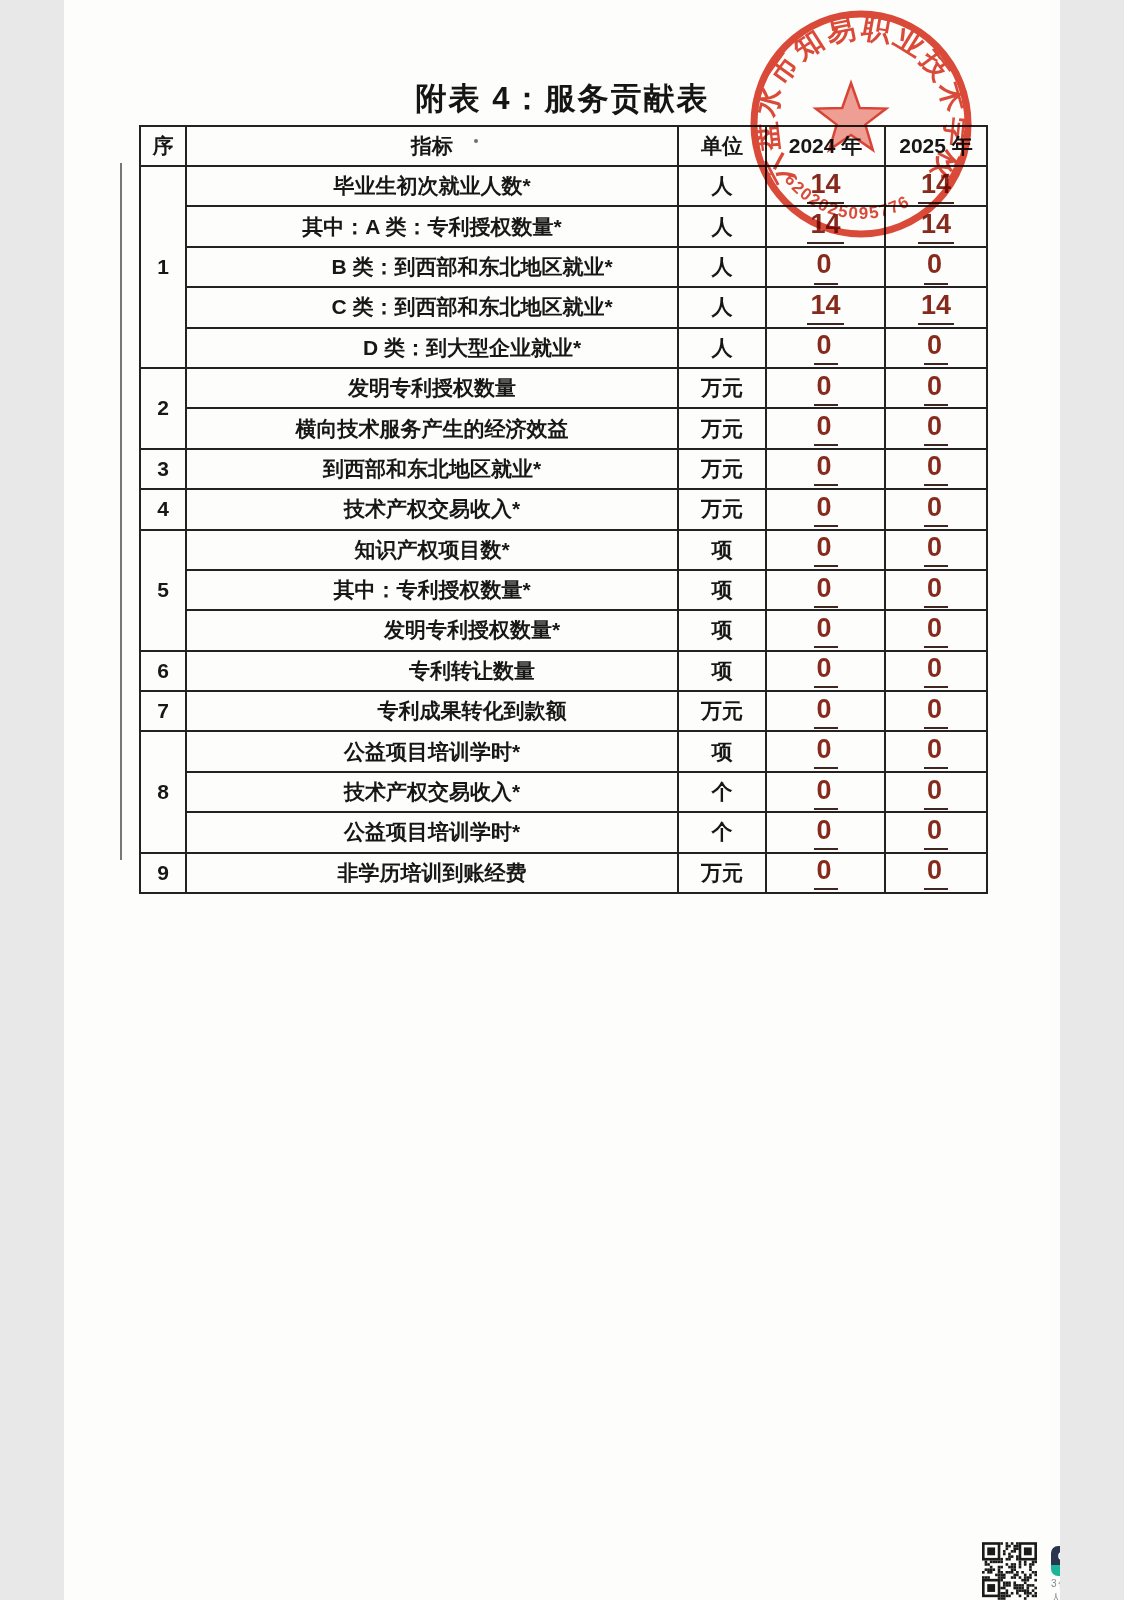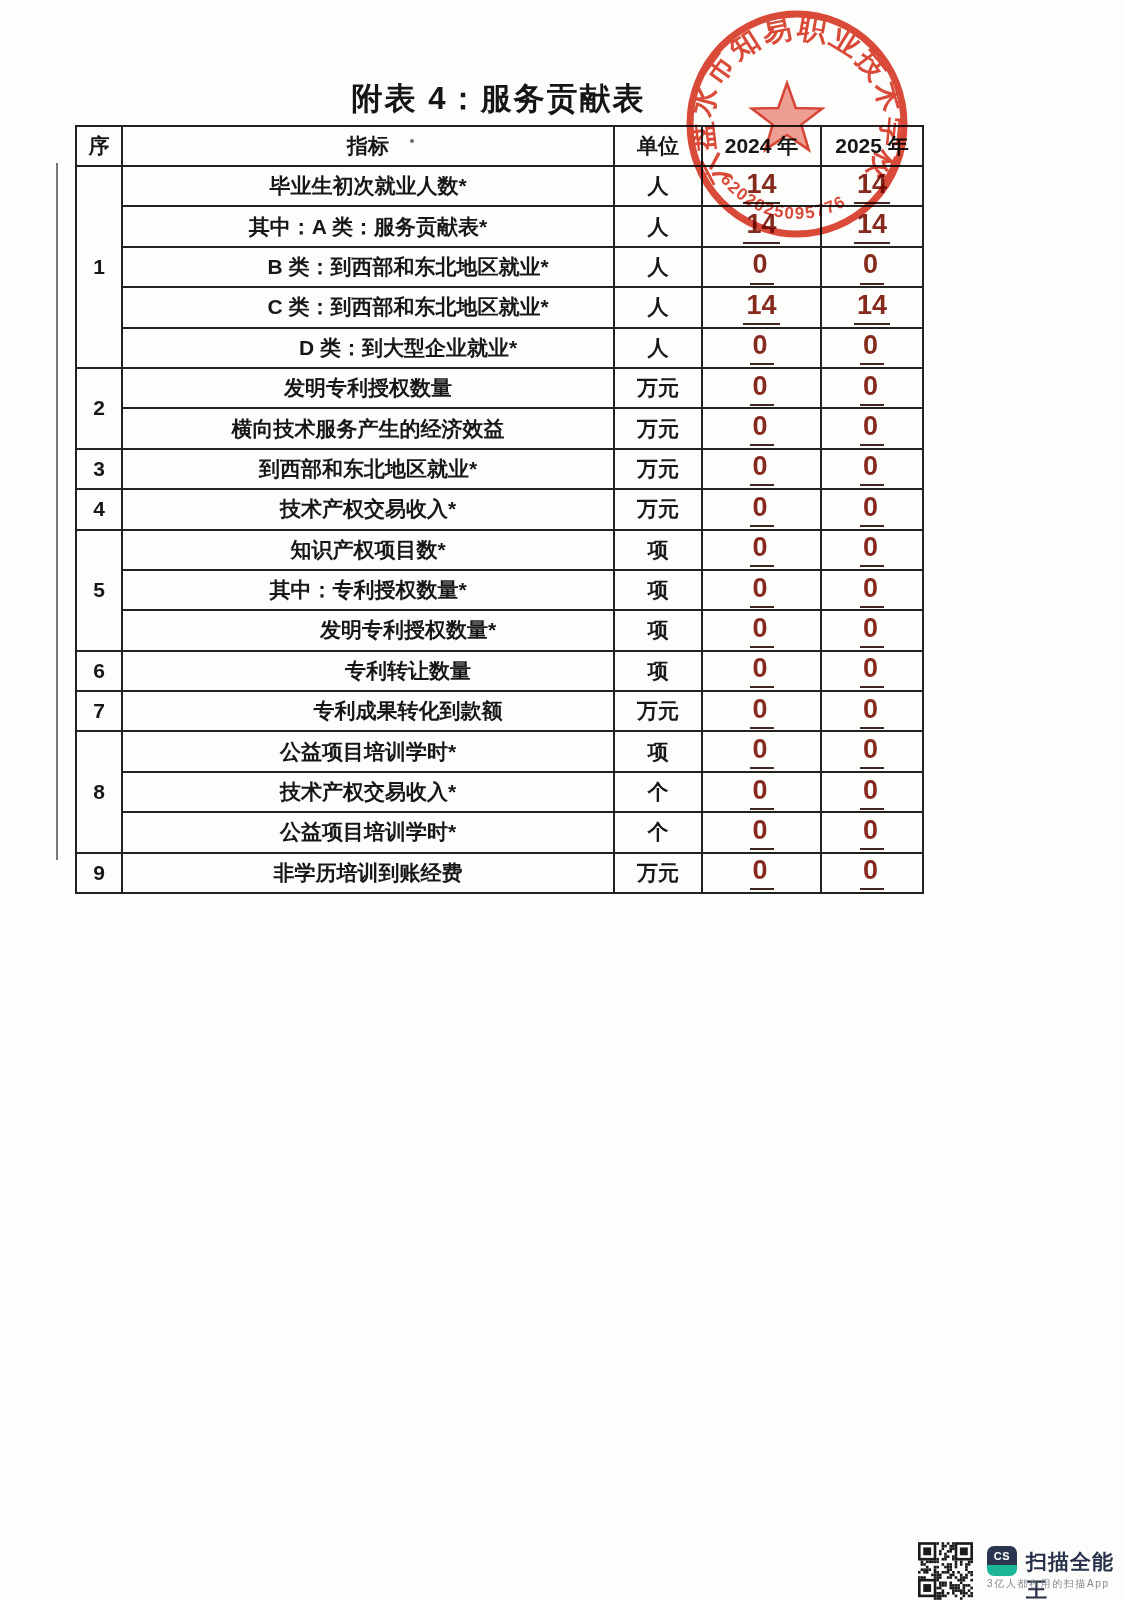--- a/index.html
+++ b/index.html
@@ -1,18 +1,18 @@
 <!DOCTYPE html>
 <html><head>
 <meta charset="utf-8">
 <style>
   html,body{margin:0;padding:0;}
   body{background:#e8e8e8;font-family:"Liberation Sans",sans-serif;}
   .page{
-    position:relative;width:1124px;height:1600px;margin:0 auto;
+    position:relative;width:996px;height:1600px;margin:0 auto;
     background:#fdfdfb;overflow:hidden;
   }
   
   .doc-title{
     position:absolute;left:75px;top:78px;width:847px;
     text-align:center;font-size:31px;font-weight:bold;color:#151515;
     letter-spacing:2px;margin:0;
   }
   
   .left-artifact{
@@ -97,21 +97,21 @@
     </thead>
     <tbody id="tbody">
         <tr>
           <td class="seq" rowspan="5">1</td>
           <td class="lbl">毕业生初次就业人数*</td>
           <td class="unit">人</td>
           <td class="num"><span class="val">14</span></td>
           <td class="num"><span class="val">14</span></td>
         </tr>
         <tr>
-          <td class="lbl">其中：A 类：服务贡献表*</td>
+          <td class="lbl">其中：A 类：专利授权数量*</td>
           <td class="unit">人</td>
           <td class="num"><span class="val">14</span></td>
           <td class="num"><span class="val">14</span></td>
         </tr>
         <tr>
           <td class="lbl ind">B 类：到西部和东北地区就业*</td>
           <td class="unit">人</td>
           <td class="num"><span class="val">0</span></td>
           <td class="num"><span class="val">0</span></td>
         </tr>

